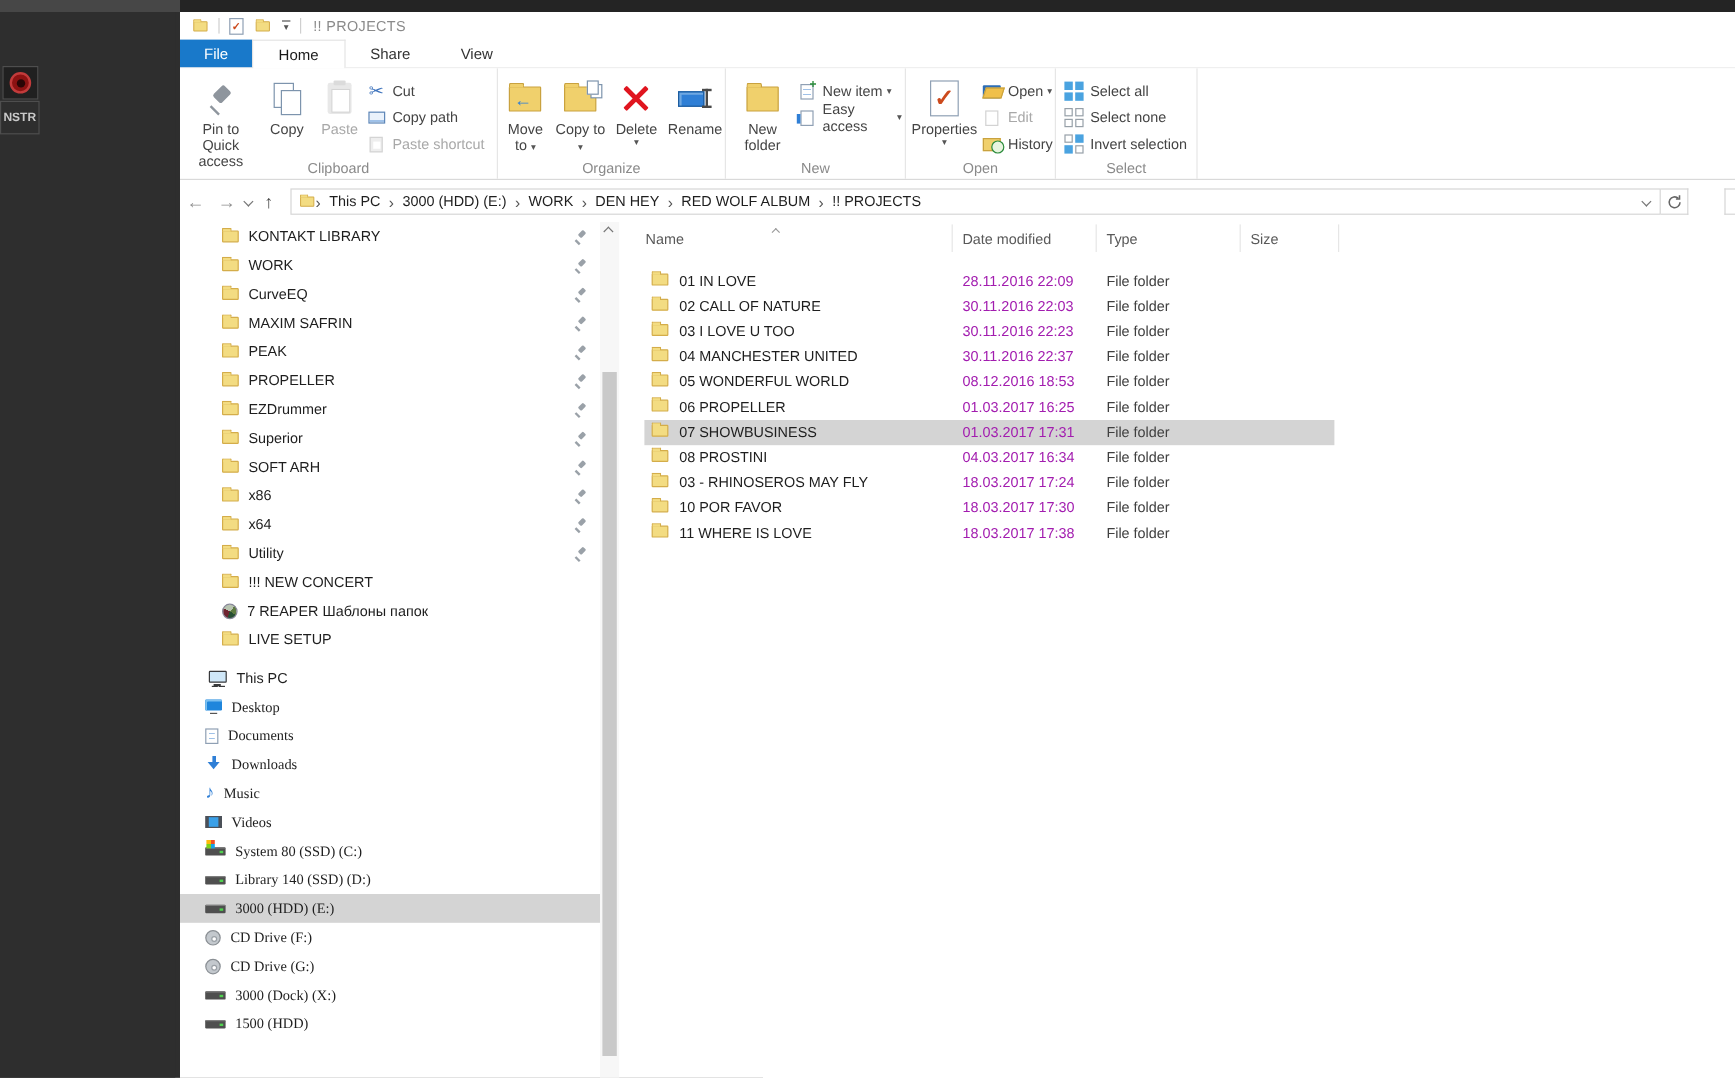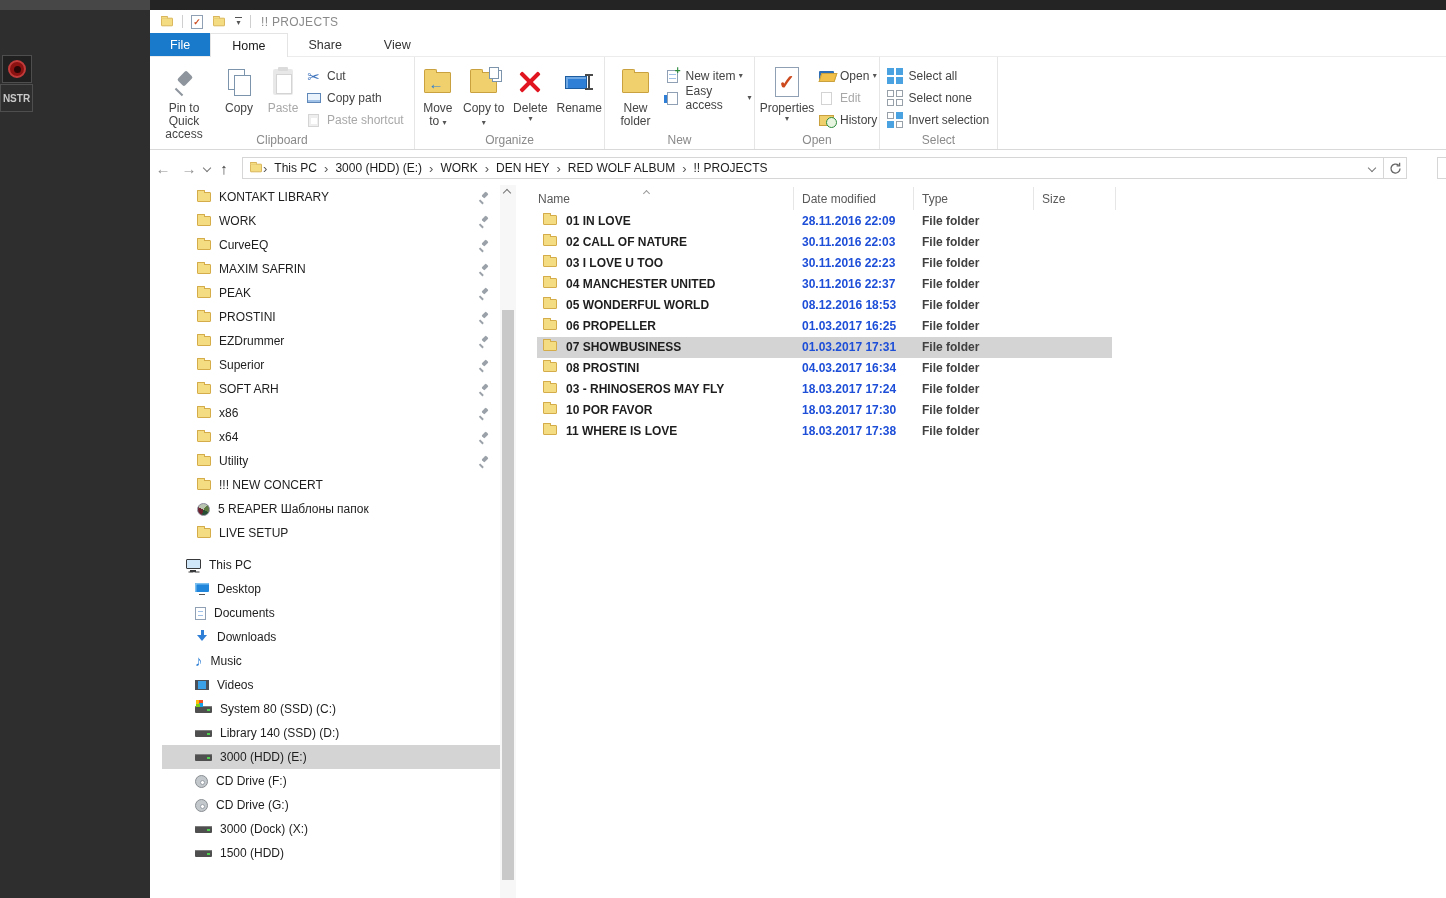--- a/index.html
+++ b/index.html
@@ -148,25 +148,25 @@
   .refresh-btn { width:23px; height:22px; border:1px solid #d6d6d6; border-left:none; display:flex;
     align-items:center; justify-content:center; cursor:default; }
   .search-stub { position:absolute; right:0; top:6px; width:9px; height:22px; border:1px solid #d6d6d6;
     border-right:none; background:#fff; }
 
   
   .main { position:absolute; left:0; top:175px; right:0; bottom:0; background:#fff; }
 
   
   .sidebar { position:absolute; left:0; top:0; width:350px; bottom:0; overflow:hidden; }
-  .side-row { height:24px; display:flex; align-items:center; cursor:default; white-space:nowrap;margin-left:12px; }
+  .side-row { height:24px; display:flex; align-items:center; cursor:default; white-space:nowrap; }
   .side-row .lbl { margin-left:8px; }
   .side-row.qa { padding-left:35px; }
   .side-row.root { padding-left:24px; }
-  .side-row.child { padding-left:33px; }
+  .side-row.child { padding-left:21px;font-family:Liberation Serif, serif; }
   .side-row.selected { background:#d4d4d4; }
   .pin-ic { position:relative; width:12px; height:12px; margin-left:auto; margin-right:10px; flex:none; }
   .pin-ic::before { content:""; position:absolute; left:5px; top:1px; width:4px; height:6px;
     background:#9aa1a8; border-radius:1px; transform:rotate(45deg); }
   .pin-ic::after { content:""; position:absolute; left:1px; bottom:1px; width:5px; height:1.5px;
     background:#9aa1a8; transform:rotate(45deg); }
   .spacer8 { height:8px; }
 
   .monitor-ic { position:relative; width:15px; height:10px; background:#cfe7f8; border:1.5px solid #38393b;
     border-radius:1px; flex:none; margin-bottom:3px; }
@@ -204,26 +204,26 @@
   .side-scroll .up { position:absolute; top:5px; left:4px; }
   .side-scroll .thumb { position:absolute; left:2px; top:125px; width:12px; height:570px; background:#c9c9c9; }
 
   
   .filelist { position:absolute; left:366px; top:0; right:0; bottom:0; }
   .flheader { position:absolute; left:0; top:0; right:0; height:27px; color:#595959; }
   .flheader .hcell { position:absolute; top:7px; cursor:default; }
   .flheader .hsep { position:absolute; top:2px; width:1px; height:23px; background:#e6e6e6; }
   .sort-caret { position:absolute; left:128px; top:0px; }
   .sort-caret .chev { border-color:#9a9a9a; width:5px; height:5px; border-width:1.5px; }
-  .flrows { position:absolute; left:21px; top:26px;font-weight:bold; }
+  .flrows { position:absolute; left:21px; top:39px; }
   .frow { position:relative; width:575px; height:21px; cursor:default; }
   .frow.selected { background:#d4d4d4; }
   .frow .fold { position:absolute; left:6px; top:4px; }
   .frow .fname { position:absolute; left:29px; top:3px; }
-  .frow .fdate { position:absolute; left:265px; top:3px; color:#1d4ed8; }
+  .frow .fdate { position:absolute; left:265px; top:3px; color:#a21caf; }
   .frow .ftype { position:absolute; left:385px; top:3px; color:#404040; }
 </style>
 </head>
 <body>
 
 <div class="topband">
   <div class="topband-left"></div>
 </div>
 
 <div class="daw-strip">
@@ -489,21 +489,21 @@
         <span class="lbl">MAXIM SAFRIN</span>
         <span class="pin-ic"></span>
       </div>
       <div class="side-row qa">
         <span class="fold"></span>
         <span class="lbl">PEAK</span>
         <span class="pin-ic"></span>
       </div>
       <div class="side-row qa">
         <span class="fold"></span>
-        <span class="lbl">PROSTINI</span>
+        <span class="lbl">PROPELLER</span>
         <span class="pin-ic"></span>
       </div>
       <div class="side-row qa">
         <span class="fold"></span>
         <span class="lbl">EZDrummer</span>
         <span class="pin-ic"></span>
       </div>
       <div class="side-row qa">
         <span class="fold"></span>
         <span class="lbl">Superior</span>
@@ -528,21 +528,21 @@
         <span class="fold"></span>
         <span class="lbl">Utility</span>
         <span class="pin-ic"></span>
       </div>
       <div class="side-row qa">
         <span class="fold"></span>
         <span class="lbl">!!! NEW CONCERT</span>
       </div>
       <div class="side-row qa">
         <span class="reaper-ic"></span>
-        <span class="lbl">5 REAPER Шаблоны папок</span>
+        <span class="lbl">7 REAPER Шаблоны папок</span>
       </div>
       <div class="side-row qa">
         <span class="fold"></span>
         <span class="lbl">LIVE SETUP</span>
       </div>
 
       <div class="spacer8"></div>
 
       <div class="side-row root">
         <span class="monitor-ic"></span>

